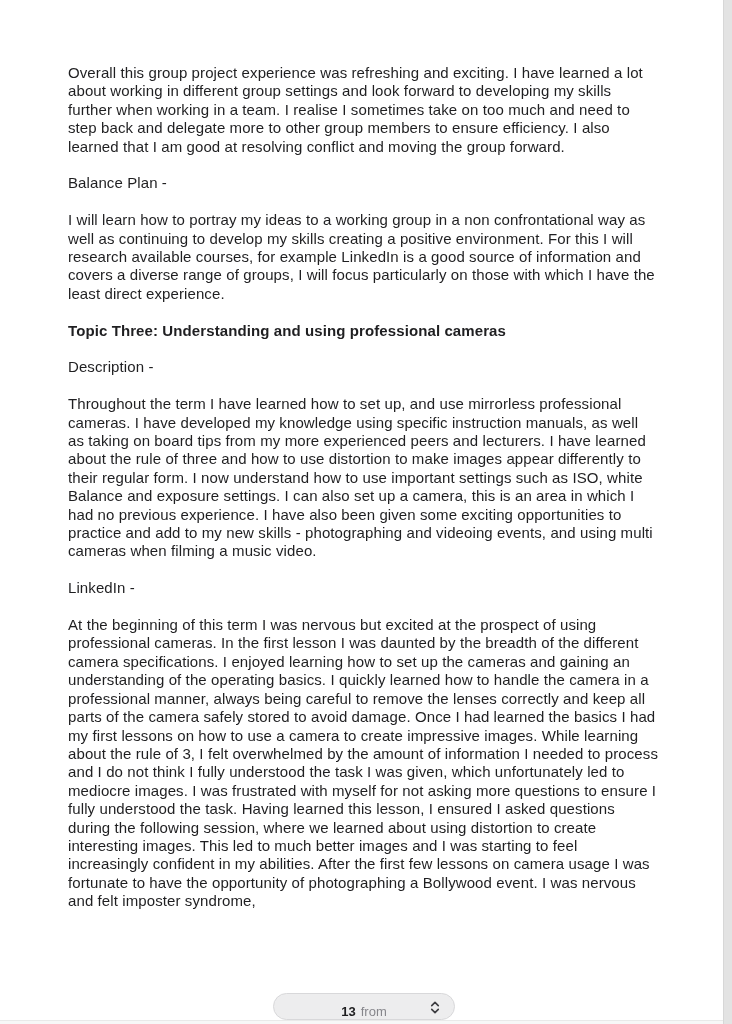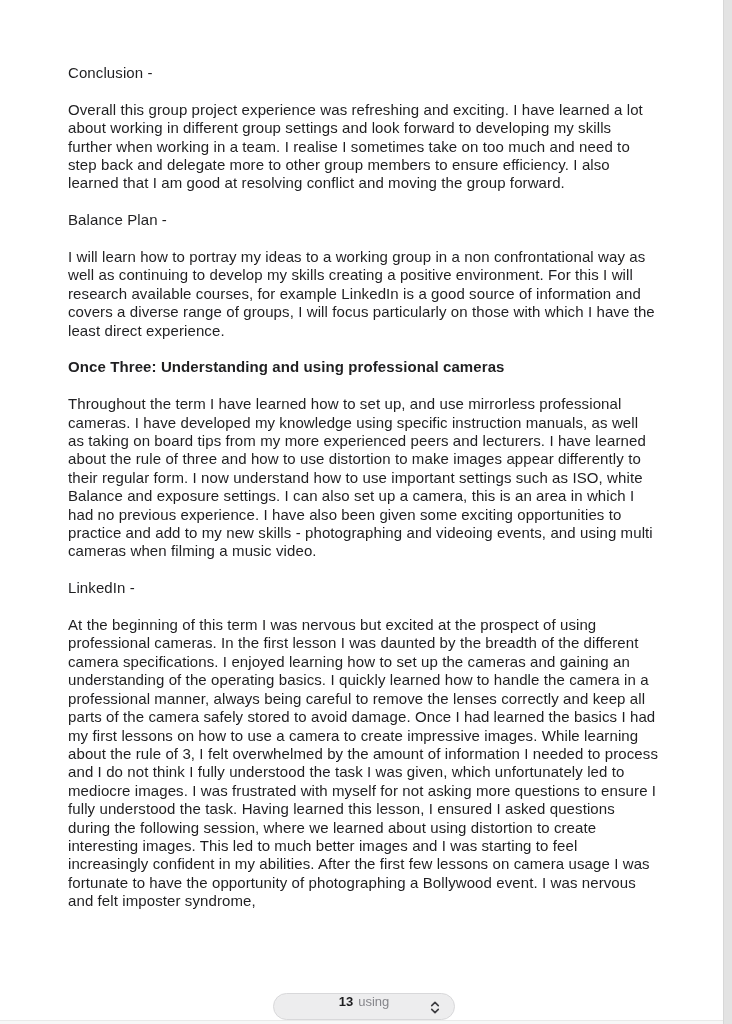--- a/index.html
+++ b/index.html
@@ -46,55 +46,55 @@
   }
   
   .pager {
     position: absolute;
     left: 273px; top: 993px;
     width: 182px; height: 27px;
     background: #ededee;
     border: 1px solid #d8d8da;
     border-radius: 14px;
     display: flex;
-    align-items: flex-start;
+    align-items: flex-end;
     justify-content: center;
     gap: 5px;
     font-size: 13px;
     cursor: default;
   }
   .pager-count { font-weight: bold; color: #1d1d1f; }
   .pager-unit  { color: #86868b; }
   .chev {
     position: absolute;
     right: 13px; top: 6px;
     width: 12px; height: 15px;
   }
 </style>
 </head>
 <body>
 
 <div class="stage">
 
   <div class="doc">
-    <p class="label">Conclusion -</p>
     <p class="para">Overall this group project experience was refreshing and exciting. I have learned a lot about working in different group settings and look forward to developing my skills further when working in a team. I realise I sometimes take on too much and need to step back and delegate more to other group members to ensure efficiency. I also learned that I am good at resolving conflict and moving the group forward.</p>
     <p class="label">Balance Plan -</p>
     <p class="para">I will learn how to portray my ideas to a working group in a non confrontational way as well as continuing to develop my skills creating a positive environment. For this I will research available courses, for example LinkedIn is a good source of information and covers a diverse range of groups, I will focus particularly on those with which I have the least direct experience.</p>
-    <p class="heading">Once Three: Understanding and using professional cameras</p>
+    <p class="heading">Topic Three: Understanding and using professional cameras</p>
+    <p class="label">Description -</p>
     <p class="para">Throughout the term I have learned how to set up, and use mirrorless professional cameras. I have developed my knowledge using specific instruction manuals, as well as taking on board tips from my more experienced peers and lecturers. I have learned about the rule of three and how to use distortion to make images appear differently to their regular form. I now understand how to use important settings such as ISO, white Balance and exposure settings. I can also set up a camera, this is an area in which I had no previous experience. I have also been given some exciting opportunities to practice and add to my new skills - photographing and videoing events, and using multi cameras when filming a music video.</p>
     <p class="label">LinkedIn -</p>
     <p class="para">At the beginning of this term I was nervous but excited at the prospect of using professional cameras. In the first lesson I was daunted by the breadth of the different camera specifications. I enjoyed learning how to set up the cameras and gaining an understanding of the operating basics. I quickly learned how to handle the camera in a professional manner, always being careful to remove the lenses correctly and keep all parts of the camera safely stored to avoid damage. Once I had learned the basics I had my first lessons on how to use a camera to create impressive images. While learning about the rule of 3, I felt overwhelmed by the amount of information I needed to process and I do not think I fully understood the task I was given, which unfortunately led to mediocre images. I was frustrated with myself for not asking more questions to ensure I fully understood the task. Having learned this lesson, I ensured I asked questions during the following session, where we learned about using distortion to create interesting images. This led to much better images and I was starting to feel increasingly confident in my abilities. After the first few lessons on camera usage I was fortunate to have the opportunity of photographing a Bollywood event. I was nervous and felt imposter syndrome,</p>
   </div>
 
   <div class="right-gutter"></div>
   <div class="bottom-edge"></div>
 
   <div class="pager">
     <span class="pager-count">13</span>
-    <span class="pager-unit">using</span>
+    <span class="pager-unit">from</span>
     <svg class="chev" viewBox="0 0 12 16" fill="none" xmlns="http://www.w3.org/2000/svg">
       <path d="M2.5 6 L6 2.5 L9.5 6" stroke="#3d3d41" stroke-width="1.7" stroke-linecap="round" stroke-linejoin="round"></path>
       <path d="M2.5 10 L6 13.5 L9.5 10" stroke="#3d3d41" stroke-width="1.7" stroke-linecap="round" stroke-linejoin="round"></path>
     </svg>
   </div>
 
 </div>
 
 </body></html>

